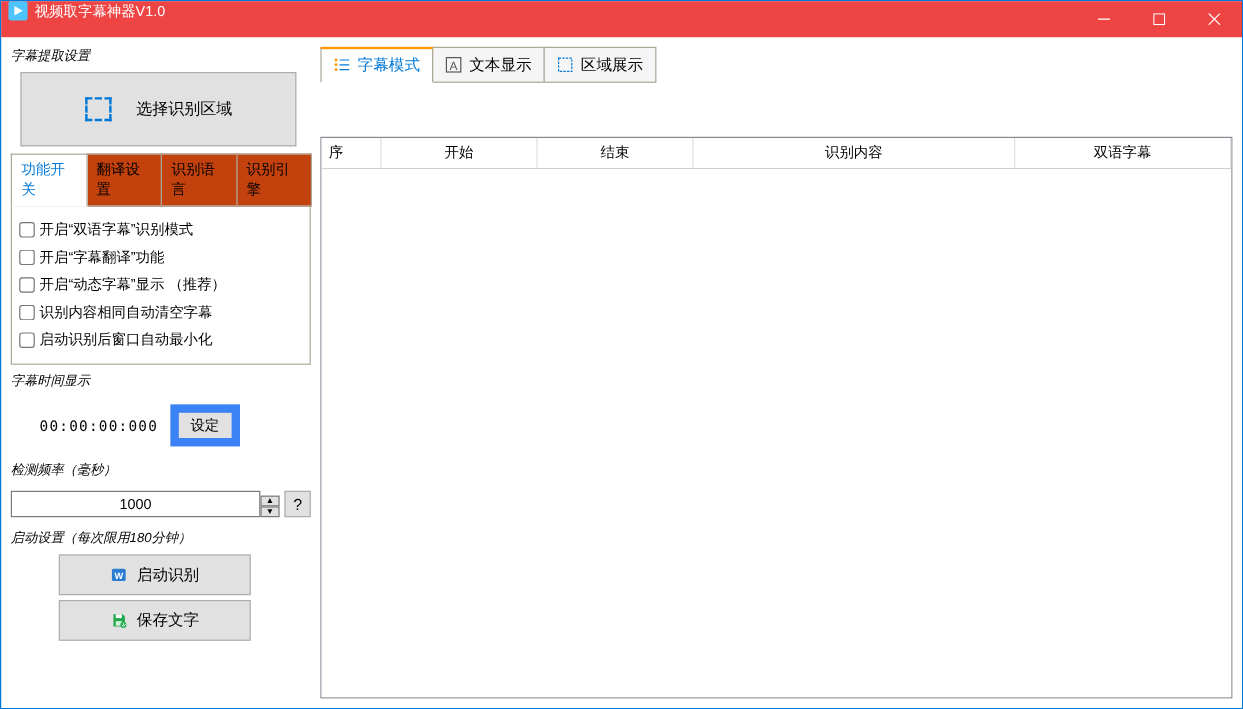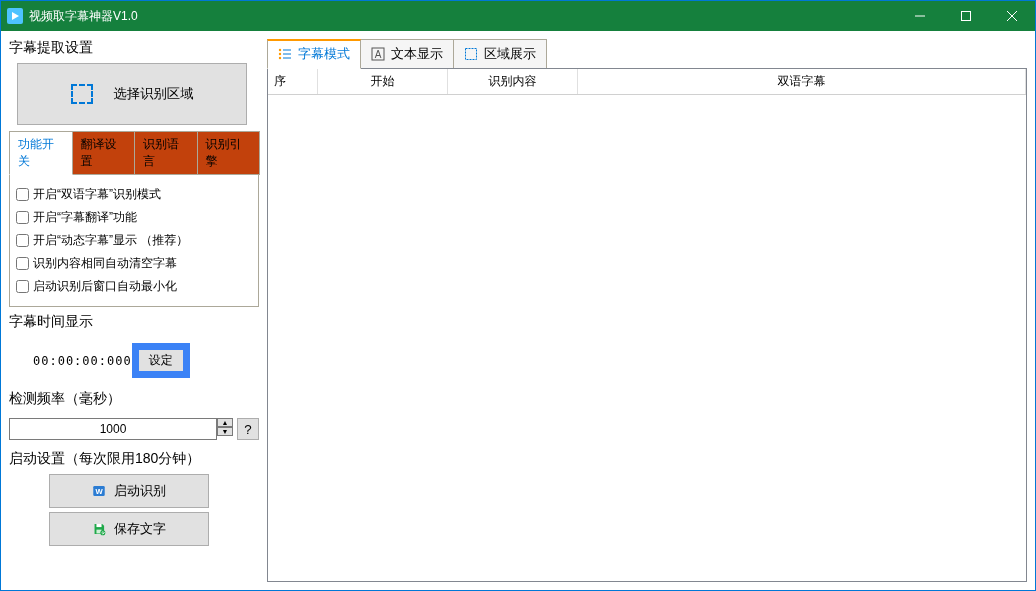--- a/index.html
+++ b/index.html
@@ -1,46 +1,46 @@
 <!DOCTYPE html>
 <html><head>
 <meta charset="utf-8">
 <style>
 * { box-sizing: border-box; margin: 0; padding: 0; }
 body { font-family: "Microsoft YaHei", "SimSun", sans-serif; font-size: 12px; background: #fff; }
 .window { width: 1036px; height: 591px; border: 1px solid #0078d7; display: flex; flex-direction: column; background: #fff; }
-.titlebar { height: 30px; background: #15803d; color: #fff; display: flex; align-items: center; }
+.titlebar { height: 30px; background: #ef4444; color: #fff; display: flex; align-items: flex-start; }
 .titlebar-icon { width: 16px; height: 16px; margin: 0 6px; background: #4dc3ff; border-radius: 2px; display: inline-flex; align-items: center; justify-content: center; }
 .titlebar-title { flex: 1; font-size: 12px; }
 .titlebar-controls { display: flex; height: 100%; }
 .tc-btn { width: 46px; height: 100%; display: flex; align-items: center; justify-content: center; cursor: pointer; }
 .body { flex: 1; display: flex; padding: 8px; gap: 8px; }
 .left-panel { width: 250px; display: flex; flex-direction: column; gap: 6px; }
 .fieldset { border: none; }
-.fieldset-label { font-size: 14px; color: #000; margin-bottom: 6px; display: block; }
+.fieldset-label { font-size: 11px; color: #000; margin-bottom: 6px; display: block; font-style: italic; }
 .select-area-btn { width: 230px; height: 62px; border: 1px solid #adadad; background: #e1e1e1; display: flex; align-items: center; justify-content: center; gap: 21px; cursor: pointer; margin-left: 8px; }
 .dashed-box { width: 22px; height: 20px; border: 2px dashed #0078d7; position: relative; }
 .dashed-box::before, .dashed-box::after { content: ""; position: absolute; }
 .tabs { display: flex; border-bottom: 0; }
 .tab { padding: 4px 8px; border: 1px solid #aca899; background: #c2410c; cursor: pointer; margin-right: -1px; font-size: 12px; }
 .tab.active { background: #fff; border-bottom-color: #fff; color: #0078d7; position: relative; z-index: 2; }
 .tab-content { border: 1px solid #aca899; padding: 8px 6px; margin-top: -1px; }
 .checkbox-row { display: flex; align-items: center; gap: 4px; padding: 3px 0; cursor: pointer; }
 .checkbox-row input { width: 13px; height: 13px; }
-.time-display-row { display: flex; align-items: center; padding: 6px 0 6px 24px; }
+.time-display-row { display: flex; align-items: center; gap: 10px; padding: 6px 0 6px 24px; }
 .time-value { font-family: monospace; letter-spacing: 1px; }
 .small-btn { padding: 2px 10px; border: 7px solid #3b82f6; background: #e1e1e1; cursor: pointer; font-size: 12px; }
 .freq-row { display: flex; align-items: center; gap: 4px; padding: 4px 0; }
-.spinner { display: flex; align-items: flex-start; flex: 1; }
+.spinner { display: flex; align-items: flex-end; flex: 1; }
 .spinner input { flex: 1; text-align: center; border: 1px solid #7a7a7a; height: 22px; font-size: 12px; }
 .spinner-btns { display: flex; flex-direction: column; width: 16px; }
 .spinner-btns button { flex: 1; border: 1px solid #7a7a7a; background: #e1e1e1; font-size: 7px; line-height: 1; cursor: pointer; padding: 0; }
 .q-btn { width: 22px; height: 22px; border: 1px solid #adadad; background: #e1e1e1; cursor: pointer; }
 .action-btn { width: 160px; height: 34px; border: 1px solid #adadad; background: #e1e1e1; display: flex; align-items: center; justify-content: center; gap: 8px; cursor: pointer; margin: 4px 0 4px 40px; font-size: 13px; }
-.right-panel { flex: 1; display: flex; flex-direction: column; }
+.right-panel { flex: 1; display: flex; flex-direction: column; gap: 46px; }
 .right-tabs { display: flex; gap: 0; }
 .right-tab { padding: 5px 10px; border: 1px solid #aca899; background: #f5f5f5; display: flex; align-items: center; gap: 6px; cursor: pointer; margin-right: -1px; font-size: 13px; }
 .right-tab.active { background: #fff; color: #0078d7; border-bottom-color: #fff; position: relative; z-index: 2; border-top: 2px solid #ff9900; padding-top: 4px; }
 .right-content { flex: 1; border: 1px solid #828790; margin-top: -1px; display: flex; flex-direction: column; }
 .table-header { display: flex; border-bottom: 1px solid #d0d0d0; background: #fff; }
 .th { padding: 4px 6px; border-right: 1px solid #e0e0e0; font-size: 12px; text-align: center; }
 .th:nth-child(1) { width: 50px; text-align: left; }
 .th:nth-child(2) { width: 130px; }
 .th:nth-child(3) { width: 130px; }
 .th:nth-child(4) { flex: 1; }
@@ -201,20 +201,21 @@
                 <rect x="1.5" y="1.5" width="11" height="11" fill="none" stroke="#0078d7" stroke-dasharray="2,1"></rect>
               </svg>
           </span>
           <span>区域展示</span>
         </div>
       </div>
       <div class="right-content">
         <div class="table-header">
           <div class="th">序</div>
           <div class="th">开始</div>
+          <div class="th">结束</div>
           <div class="th">识别内容</div>
           <div class="th">双语字幕</div>
         </div>
         <div class="table-body"></div>
       </div>
     </div>
   </div>
 </div>
 
 </body></html>

